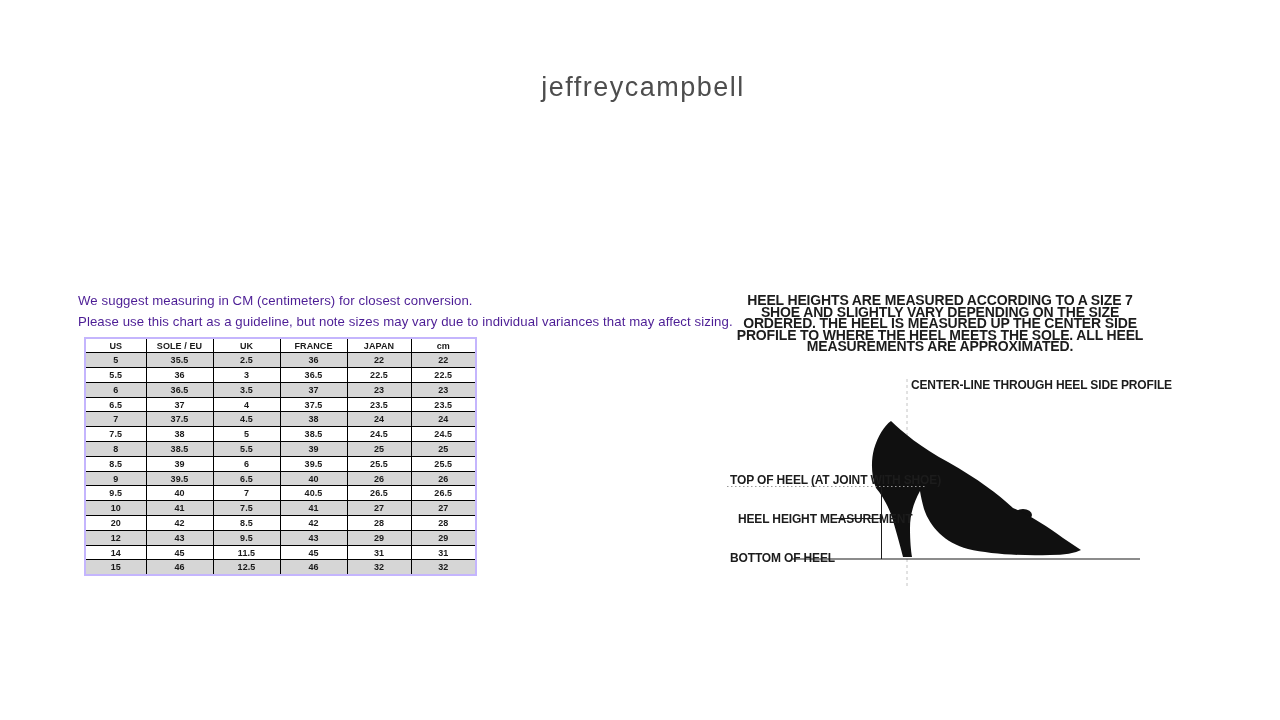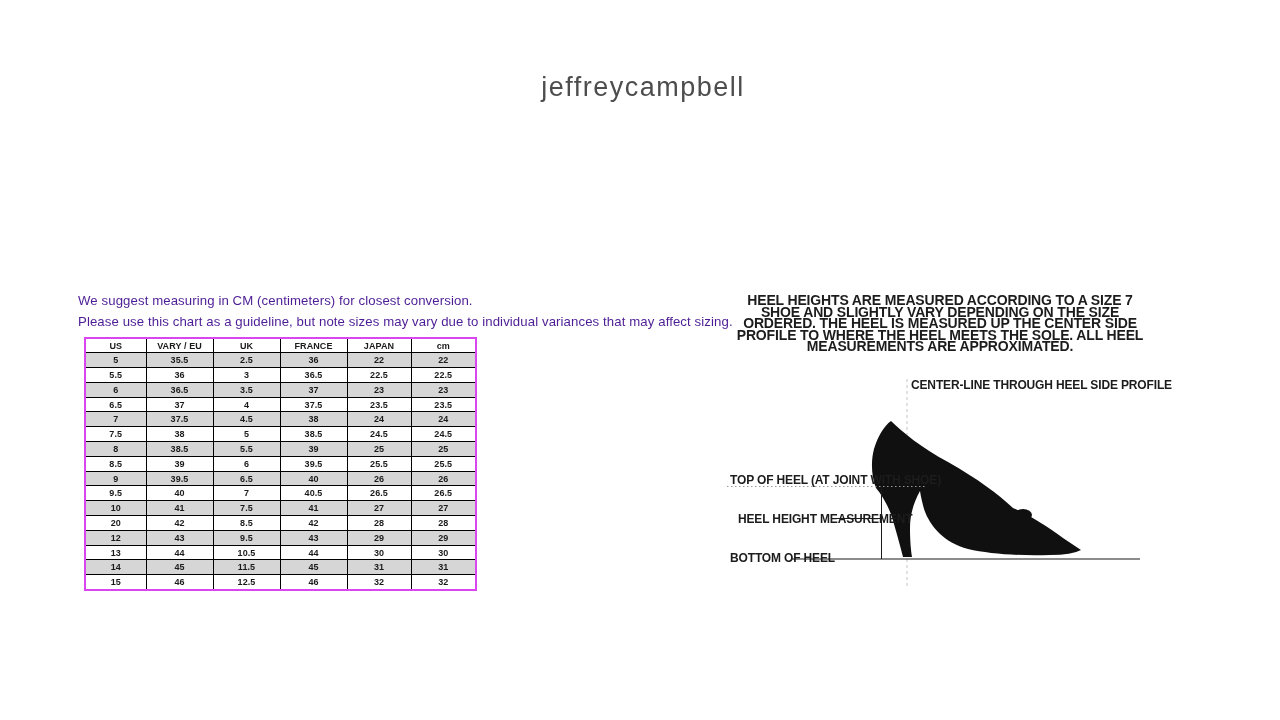--- a/index.html
+++ b/index.html
@@ -20,21 +20,21 @@
     font-size: 13.2px; line-height: 21px; color: #4c1d95;
     letter-spacing: 0.1px;
     white-space: nowrap;
   }
 
   
   .size-table-wrap { position: absolute; left: 84px; top: 337px; }
   table.size-table {
     border-collapse: collapse; table-layout: fixed;
     width: 391px; background: #14b8a6;
-    border: 2px solid #d946ef;
+    border: 2px solid #c4b5fd;
   }
   table.size-table th, table.size-table td {
     border: 1px solid #000;
     font-size: 9px; font-weight: bold; text-align: center;
     height: 14.8px; padding: 0 2px; color: #1a1a1a;
     letter-spacing: 0.1px;
   }
   table.size-table th { background: #ffffff; }
   table.size-table tbody tr:nth-child(odd) td { background: #d6d6d6; }
   table.size-table tbody tr:nth-child(even) td { background: #ffffff; }
@@ -75,21 +75,21 @@
       <col style="width:61px">
         <col style="width:67px">
         <col style="width:67px">
       <col style="width:67px">
         <col style="width:64px">
         <col style="width:65px">
     </colgroup>
     <thead>
       <tr id="size-table-head">
           <th>US</th>
-          <th>VARY / EU</th>
+          <th>SOLE / EU</th>
           <th>UK</th>
           <th>FRANCE</th>
           <th>JAPAN</th>
           <th>cm</th>
         </tr>
     </thead>
     <tbody id="size-table-body">
         <tr>
           <td>5</td>
           <td>35.5</td>
@@ -186,28 +186,20 @@
           <td>28</td>
           <td>28</td>
         </tr>
         <tr>
           <td>12</td>
           <td>43</td>
           <td>9.5</td>
           <td>43</td>
           <td>29</td>
           <td>29</td>
-        </tr>
-        <tr>
-          <td>13</td>
-          <td>44</td>
-          <td>10.5</td>
-          <td>44</td>
-          <td>30</td>
-          <td>30</td>
         </tr>
         <tr>
           <td>14</td>
           <td>45</td>
           <td>11.5</td>
           <td>45</td>
           <td>31</td>
           <td>31</td>
         </tr>
         <tr>

